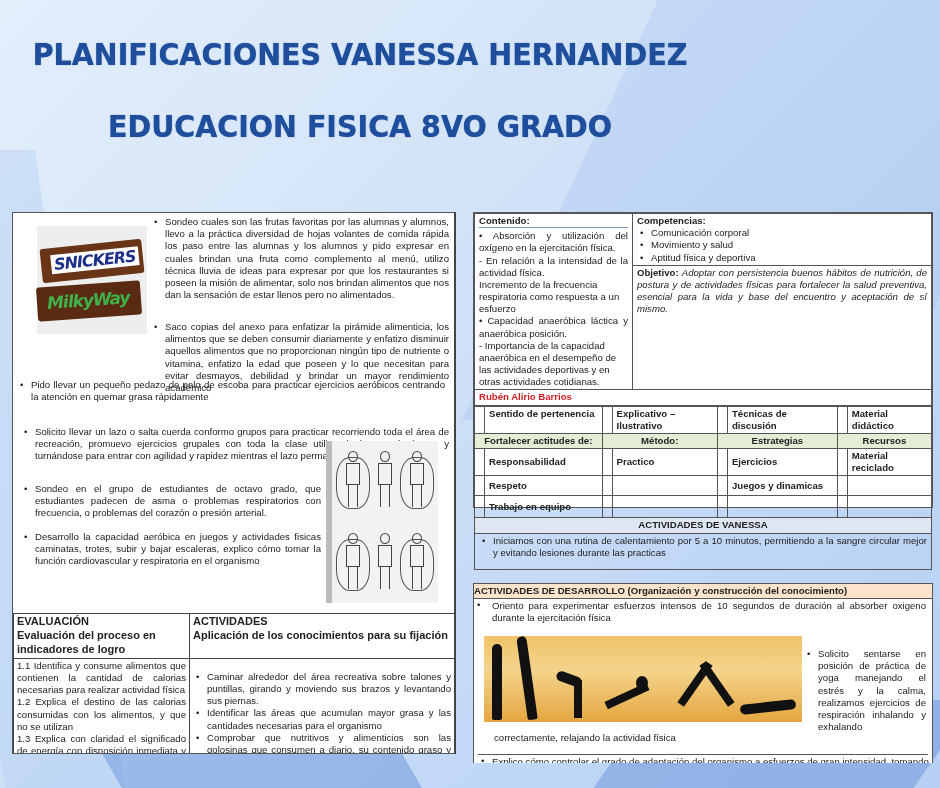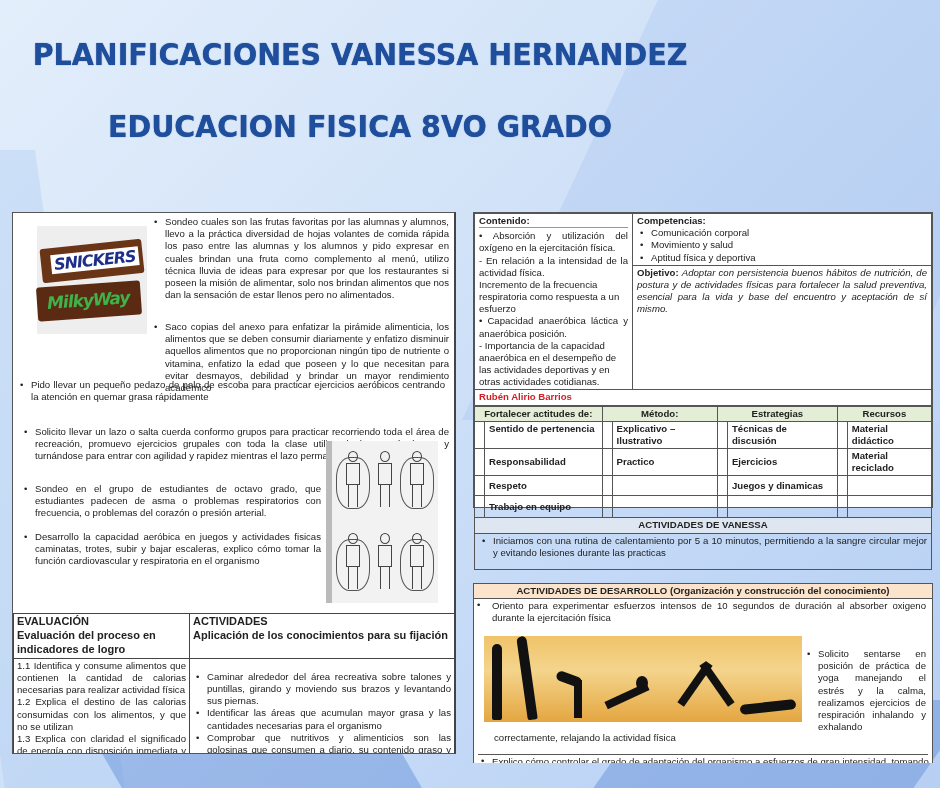--- a/index.html
+++ b/index.html
@@ -47,21 +47,21 @@
   .eval-table{position:absolute;left:0;top:400px;width:442px;border-collapse:collapse;font-size:9.6px}
   .eval-table td,.eval-table th{border:1px solid #444;vertical-align:top;padding:1px 3px}
   .eval-table th{font-weight:bold;text-align:left;font-size:11px}
 
   .rt{width:100%;border-collapse:collapse;font-size:9.6px}
   .rt td{border:1px solid #555;vertical-align:top;padding:1px 4px}
   .b{font-weight:bold}
   .red{color:#d01e24;font-weight:bold}
   .hdr-green{background:#e4edd6;text-align:center;font-weight:bold}
   .hdr-blue{background:#dde6f1;text-align:center;font-weight:bold}
-  .hdr-peach{background:#fbe3cc;text-align:center;font-weight:bold}
+  .hdr-peach{background:#fbe3cc;font-weight:bold}
   .spacer-col{width:10px}
 
   .yoga{position:absolute;left:10px;top:52px;width:318px;height:86px;background:linear-gradient(180deg,#f0c36a 0%,#f4d48c 40%,#e4a640 100%)}
   .sil{position:absolute;background:#111}
 </style>
 </head>
 <body>
 
 <div class="bg-shard shard4"></div>
 <div class="bg-shard shard1"></div>
@@ -182,34 +182,34 @@
     </tr>
     <tr>
       <td colspan="2" class="red">Rubén Alirio Barrios</td>
     </tr>
   </tbody>
     </table>
 
   <table class="rt">
     <tbody>
         <tr>
+      <td class="spacer-col"></td>
+          <td class="b">Sentido de pertenencia</td>
+      <td class="spacer-col"></td>
+          <td class="b">Explicativo – Ilustrativo</td>
+      <td class="spacer-col"></td>
+          <td class="b" style="vertical-align:middle">Técnicas de discusión</td>
+      <td class="spacer-col"></td>
+          <td class="b">Material didáctico</td>
+    </tr>
+    <tr>
       <td colspan="2" class="hdr-green" style="width:110px">Fortalecer actitudes de:</td>
       <td colspan="2" class="hdr-green" style="width:112px">Método:</td>
       <td colspan="2" class="hdr-green" style="width:136px">Estrategias</td>
       <td colspan="2" class="hdr-green">Recursos</td>
-    </tr>
-    <tr>
-      <td class="spacer-col"></td>
-          <td class="b">Sentido de pertenencia</td>
-      <td class="spacer-col"></td>
-          <td class="b">Explicativo – Ilustrativo</td>
-      <td class="spacer-col"></td>
-          <td class="b" style="vertical-align:middle">Técnicas de discusión</td>
-      <td class="spacer-col"></td>
-          <td class="b">Material didáctico</td>
     </tr>
     <tr>
       <td class="spacer-col"></td>
           <td class="b" style="vertical-align:middle">Responsabilidad</td>
       <td class="spacer-col"></td>
           <td class="b" style="vertical-align:middle">Practico</td>
       <td class="spacer-col"></td>
           <td class="b" style="vertical-align:middle">Ejercicios</td>
       <td class="spacer-col"></td>
           <td class="b">Material reciclado</td>

